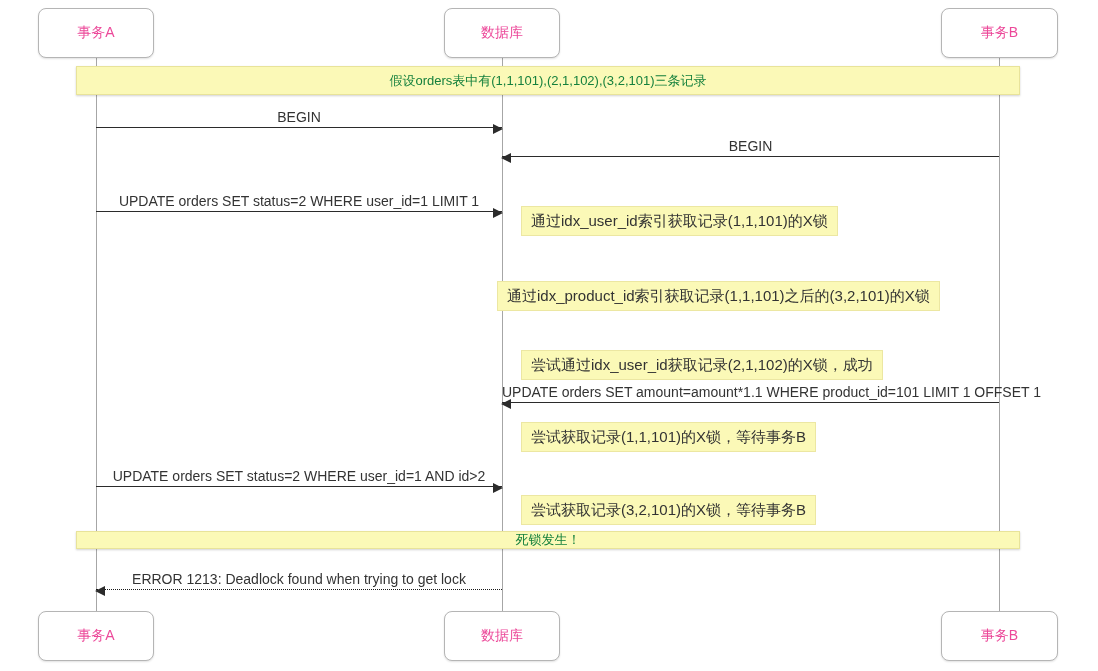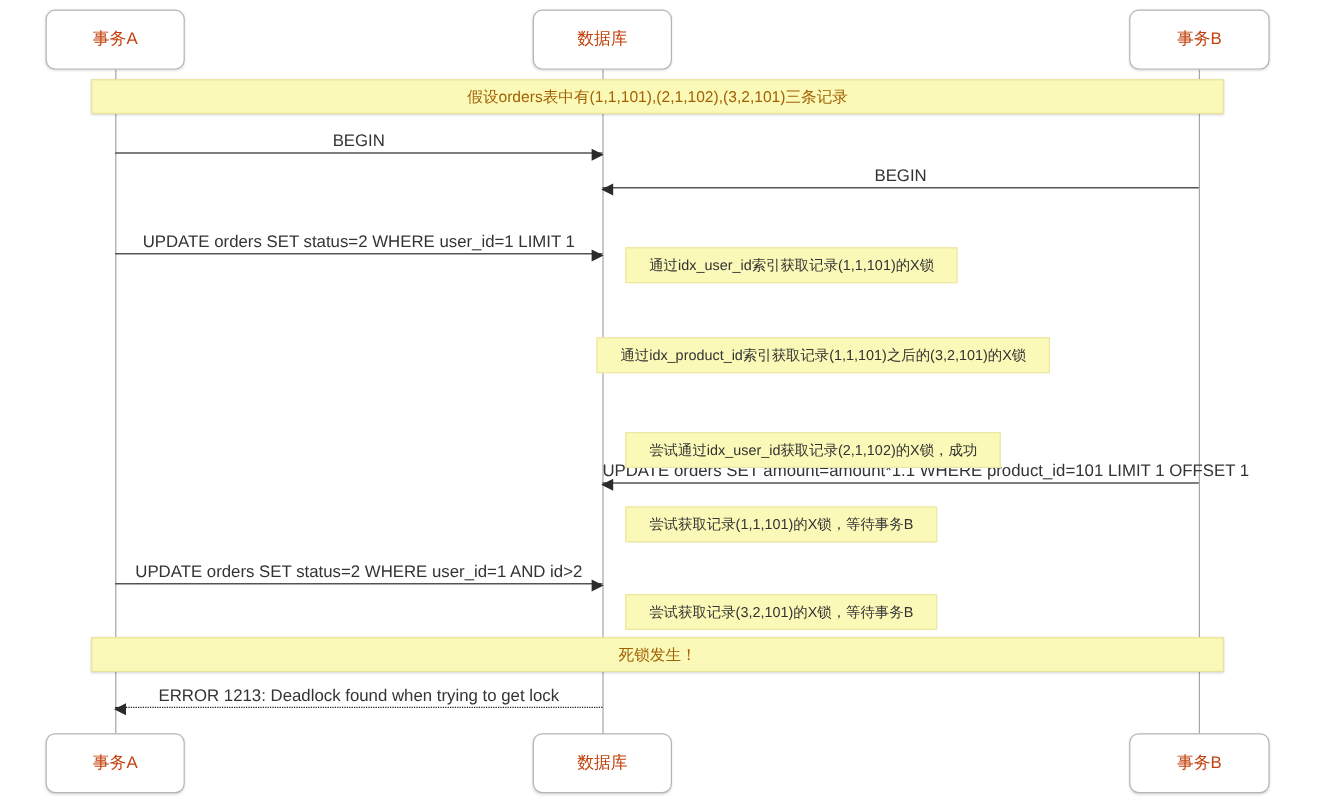--- a/index.html
+++ b/index.html
@@ -20,44 +20,44 @@
   }
 
   
   .actor{
     position:absolute;
     box-sizing:border-box;
     background:#ffffff;
     border:1px solid #b5b5b5;
     border-radius:8px;
     display:flex;align-items:center;justify-content:center;
-    font-size:14px;color:#c2410c;
+    font-size:14px;color:#ec4899;
     box-shadow:0 1px 2px rgba(0,0,0,0.12);
   }
 
   
   .banner{
     position:absolute;
     box-sizing:border-box;
     background:#fbf9b7;
     border:1px solid #e8e39a;
     display:flex;align-items:center;justify-content:center;
-    font-size:13px;color:#a16207;
+    font-size:13px;color:#15803d;
     box-shadow:0 1px 2px rgba(0,0,0,0.18);
   }
 
   
   .note{
     position:absolute;
     box-sizing:border-box;
     background:#fbf9b7;
     border:1px solid #ece7a2;
     display:flex;align-items:center;
-    padding:0 19px;
-    font-size:12px;color:#333333;
+    padding:0 9px;
+    font-size:15px;color:#333333;
     white-space:nowrap;
     height:30px;
   }
 
   
   .msg{position:absolute;height:26px;}
   .msg .line{
     position:absolute;left:0;right:0;bottom:0;
     border-bottom:1.4px solid #2b2b2b;
   }
@@ -104,21 +104,21 @@
   <div class="actor" style="left:444px;top:611px;width:116px;height:50px;">
     <span>数据库</span>
   </div>
   <div class="actor" style="left:941px;top:611px;width:117px;height:50px;">
     <span>事务B</span>
   </div>
 
   <div class="banner" style="left:76px;top:66px;width:944px;height:29px;">
     <span>假设orders表中有(1,1,101),(2,1,102),(3,2,101)三条记录</span>
   </div>
-  <div class="banner" style="left:76px;top:531px;width:944px;height:29px;">
+  <div class="banner" style="left:76px;top:531px;width:944px;height:18px;">
     <span>死锁发生！</span>
   </div>
 
   <div class="msg right" style="left:96px;top:102px;width:406px;">
     <div class="label">BEGIN</div>
     <div class="line"></div>
     <div class="head"></div>
   </div>
 
   <div class="msg left" style="left:502px;top:131px;width:497px;">
@@ -152,21 +152,21 @@
     <div class="line"></div>
     <div class="head"></div>
   </div>
 
   <div class="note" style="left:521px;top:206px;">
     <span>通过idx_user_id索引获取记录(1,1,101)的X锁</span>
   </div>
   <div class="note" style="left:497px;top:281px;">
     <span>通过idx_product_id索引获取记录(1,1,101)之后的(3,2,101)的X锁</span>
   </div>
-  <div class="note" style="left:521px;top:360px;text-align:center;">
+  <div class="note" style="left:521px;top:350px;text-align:center;">
     <span>尝试通过idx_user_id获取记录(2,1,102)的X锁，成功</span>
   </div>
   <div class="note" style="left:521px;top:422px;">
     <span>尝试获取记录(1,1,101)的X锁，等待事务B</span>
   </div>
   <div class="note" style="left:521px;top:495px;">
     <span>尝试获取记录(3,2,101)的X锁，等待事务B</span>
   </div>
 
 </div>

